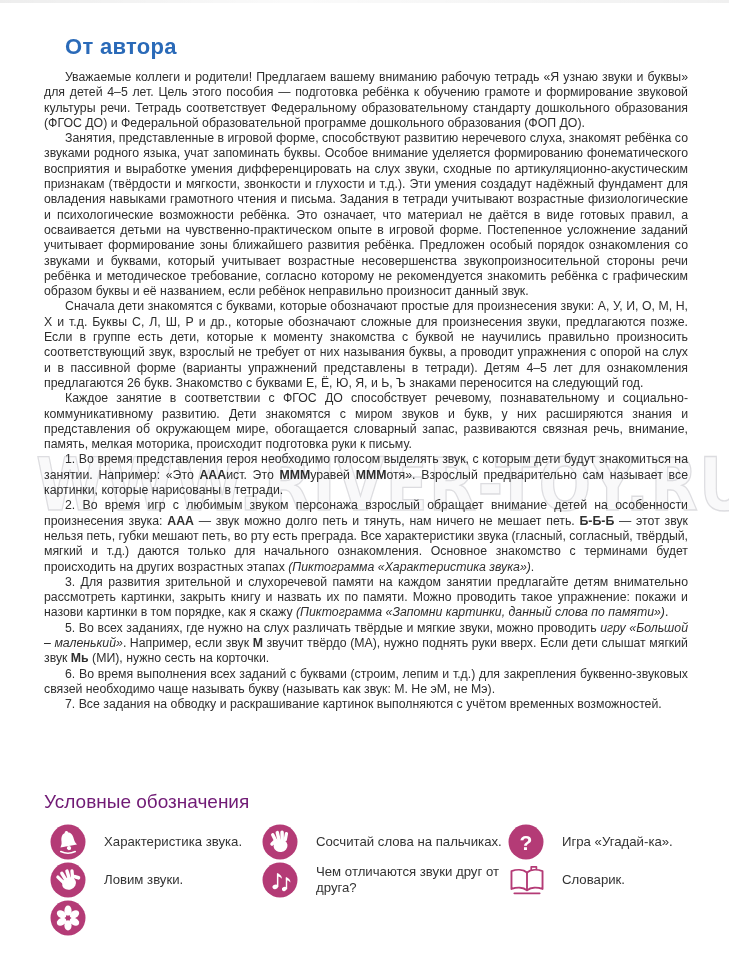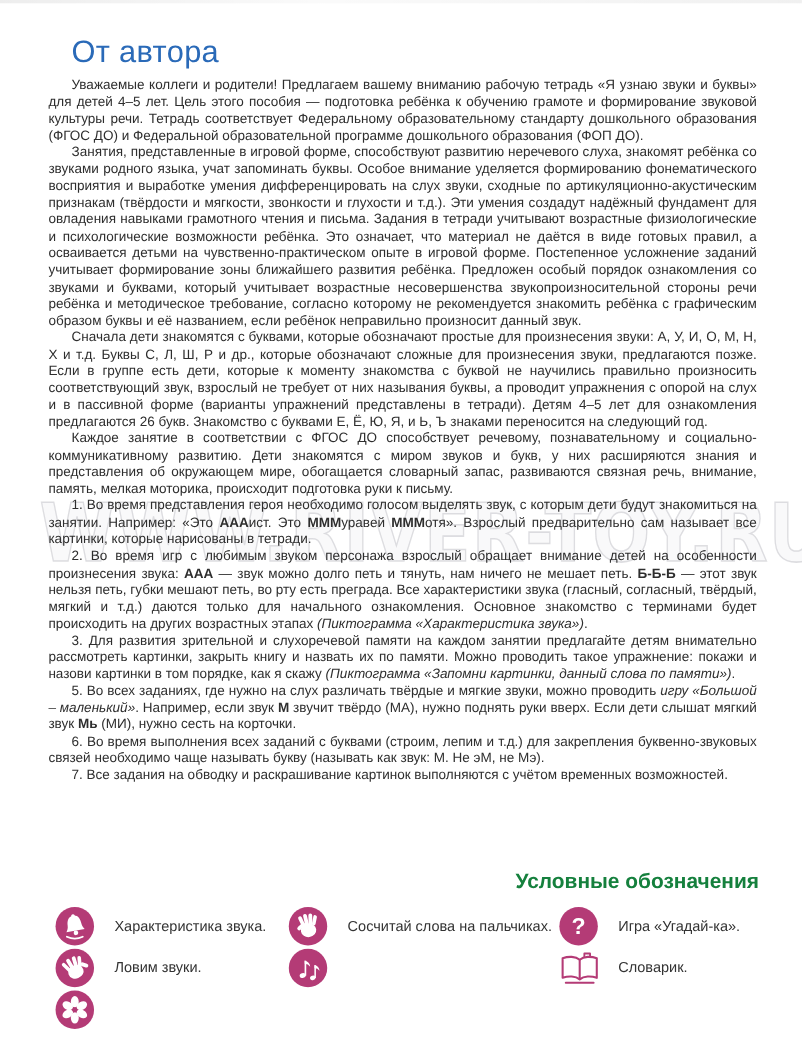--- a/index.html
+++ b/index.html
@@ -14,32 +14,32 @@
   }
   .watermark {
     position:absolute; top:442px; left:36px; width:660px; z-index:0;
     font-family:"DejaVu Sans", sans-serif; font-weight:bold; font-size:62px;
     letter-spacing:1px; white-space:nowrap; transform:scaleY(1.18); transform-origin:top left;
     color:rgba(200,200,205,0.10); -webkit-text-stroke:1.2px rgba(178,178,185,0.42);
     pointer-events:none;
   }
   .title {
     position:relative; z-index:1;
-    margin:0 0 9px 21px; font-size:28px; line-height:28px; font-weight:normal;
+    margin:0 0 9px 21px; font-size:22px; line-height:28px; font-weight:bold;
     color:#2a6ab8; letter-spacing:.3px;
   }
   .body-text { position:relative; z-index:1; }
   .body-text p {
     margin:0; font-size:12.3px; line-height:15.3px;
     text-align:justify; text-indent:21px; color:#2e2e2e;
   }
   .legend-wrap { position:absolute; z-index:1; left:44px; right:39px; top:791px; }
   .legend-title {
-    margin:0 0 10px 0; text-align:right; font-size:19px; line-height:22px;
-    font-weight:bold; color:#15803d;
+    margin:0 0 10px 0; text-align:left; font-size:19px; line-height:22px;
+    font-weight:normal; color:#701a75;
   }
   .legend { display:grid; grid-template-columns:212px 246px 1fr; margin-left:6px; }
   .lcol { display:flex; flex-direction:column; }
   .litem { display:flex; align-items:center; gap:16px; min-height:37px; margin-bottom:1px; }
   .licon { flex:0 0 38px; width:38px; height:36px; display:flex; align-items:center; }
   .llabel { font-size:13.2px; line-height:16px; color:#333; }
 </style>
 </head>
 <body>
 
@@ -139,20 +139,21 @@
               <g fill="#fff">
                 <ellipse cx="13.2" cy="24.8" rx="2.8" ry="2.2" transform="rotate(-18 13.2 24.8)"></ellipse>
                 <rect x="14.9" y="11.4" width="1.5" height="13.6"></rect>
                 <path d="M15 11.2 q4.6 1.2 5 5.6 q-1.7 -2.4 -5 -2.6 Z"></path>
                 <ellipse cx="22.3" cy="27" rx="2.5" ry="2" transform="rotate(-18 22.3 27)"></ellipse>
                 <rect x="23.8" y="15.5" width="1.4" height="11.6"></rect>
                 <path d="M23.9 15.3 q4.2 1.1 4.6 5.2 q-1.6 -2.2 -4.6 -2.4 Z"></path>
               </g>
             </svg>
           </span>
+          <span class="llabel">Чем отличаются звуки друг от друга?</span>
         </div>
       </div>
 
       <div class="lcol">
         <div class="litem">
           <span class="licon">
             <svg viewBox="0 0 36 36" width="36" height="36">
               <circle cx="18" cy="18" r="17.5" fill="#b43b76"></circle>
               <text x="18" y="25.5" text-anchor="middle" font-family="Liberation Sans, sans-serif" font-size="21" font-weight="bold" fill="#fff">?</text>
             </svg>

